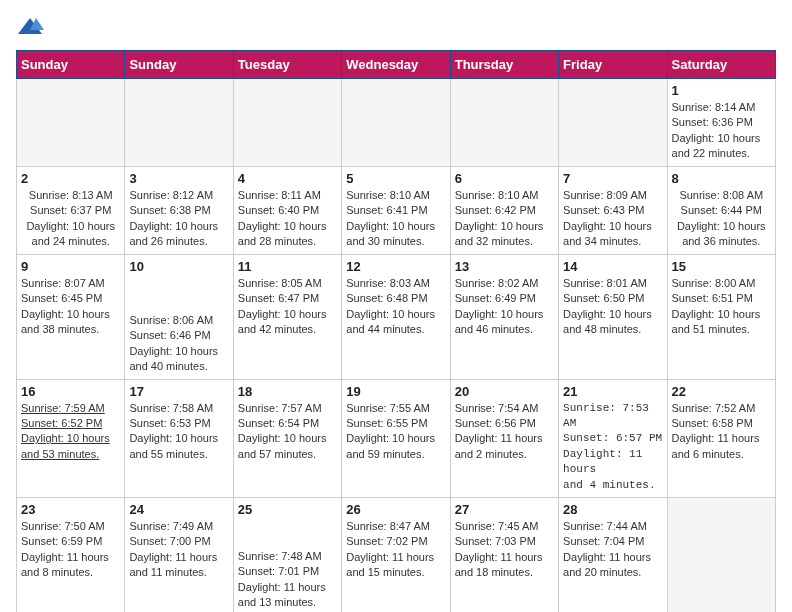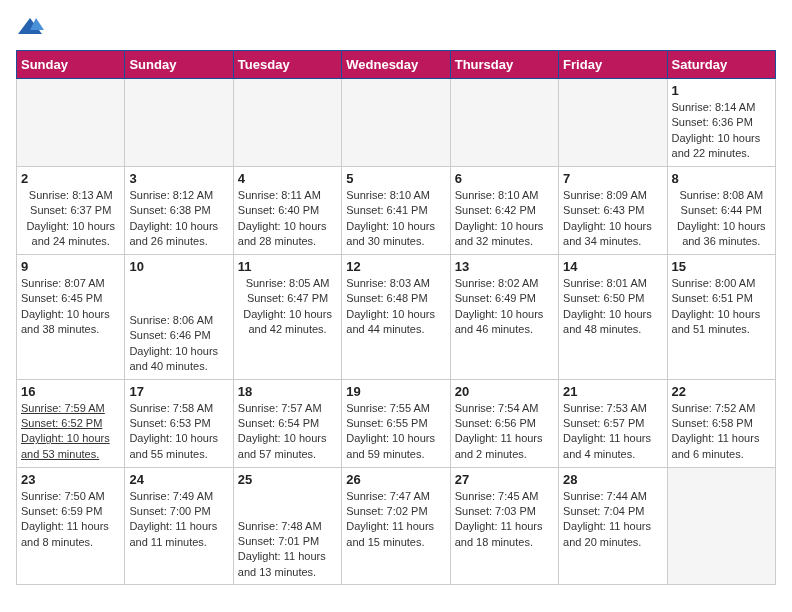--- a/index.html
+++ b/index.html
@@ -192,21 +192,21 @@
         </td>
         <td>
           <div class="day-number">10</div>
           <div class="day-info" style="white-space: pre-line; margin-top: 39px;">Sunrise: 8:06 AM
 Sunset: 6:46 PM
 Daylight: 10 hours
 and 40 minutes.</div>
         </td>
         <td>
           <div class="day-number">11</div>
-          <div class="day-info" style="white-space: pre-line; text-align: center;">Sunrise: 8:05 AM
+          <div class="day-info" style="white-space: pre-line;">Sunrise: 8:05 AM
 Sunset: 6:47 PM
 Daylight: 10 hours
 and 42 minutes.</div>
         </td>
         <td>
           <div class="day-number">12</div>
           <div class="day-info" style="white-space: pre-line;">Sunrise: 8:03 AM
 Sunset: 6:48 PM
 Daylight: 10 hours
 and 44 minutes.</div>
@@ -264,21 +264,21 @@
         </td>
         <td>
           <div class="day-number">20</div>
           <div class="day-info" style="white-space: pre-line;">Sunrise: 7:54 AM
 Sunset: 6:56 PM
 Daylight: 11 hours
 and 2 minutes.</div>
         </td>
         <td>
           <div class="day-number">21</div>
-          <div class="day-info" style="white-space: pre-line;">Sunrise: 7:53 AM
+          <div class="day-info" style="white-space: pre-line; font-family: Liberation Mono, monospace;">Sunrise: 7:53 AM
 Sunset: 6:57 PM
 Daylight: 11 hours
 and 4 minutes.</div>
         </td>
         <td>
           <div class="day-number">22</div>
           <div class="day-info" style="white-space: pre-line;">Sunrise: 7:52 AM
 Sunset: 6:58 PM
 Daylight: 11 hours
 and 6 minutes.</div>
@@ -301,21 +301,21 @@
         </td>
         <td>
           <div class="day-number">25</div>
           <div class="day-info" style="white-space: pre-line; margin-top: 32px;">Sunrise: 7:48 AM
 Sunset: 7:01 PM
 Daylight: 11 hours
 and 13 minutes.</div>
         </td>
         <td>
           <div class="day-number">26</div>
-          <div class="day-info" style="white-space: pre-line;">Sunrise: 7:47 AM
+          <div class="day-info" style="white-space: pre-line;">Sunrise: 8:47 AM
 Sunset: 7:02 PM
 Daylight: 11 hours
 and 15 minutes.</div>
         </td>
         <td>
           <div class="day-number">27</div>
           <div class="day-info" style="white-space: pre-line;">Sunrise: 7:45 AM
 Sunset: 7:03 PM
 Daylight: 11 hours
 and 18 minutes.</div>

